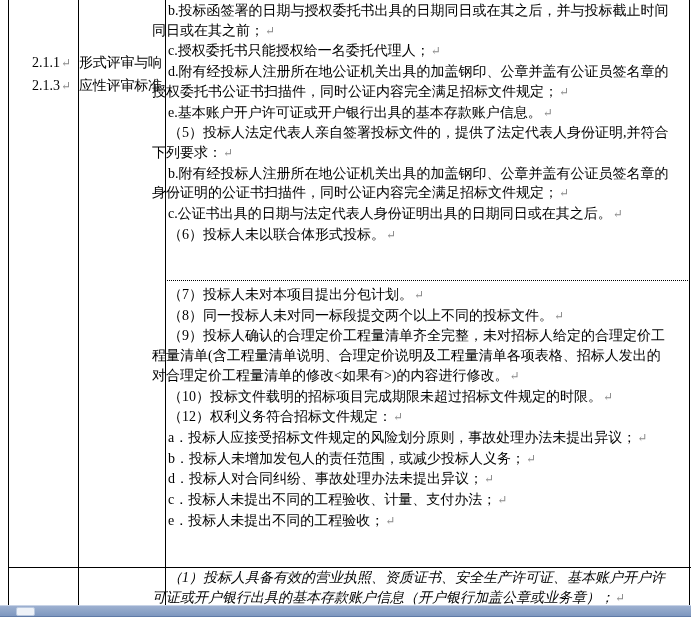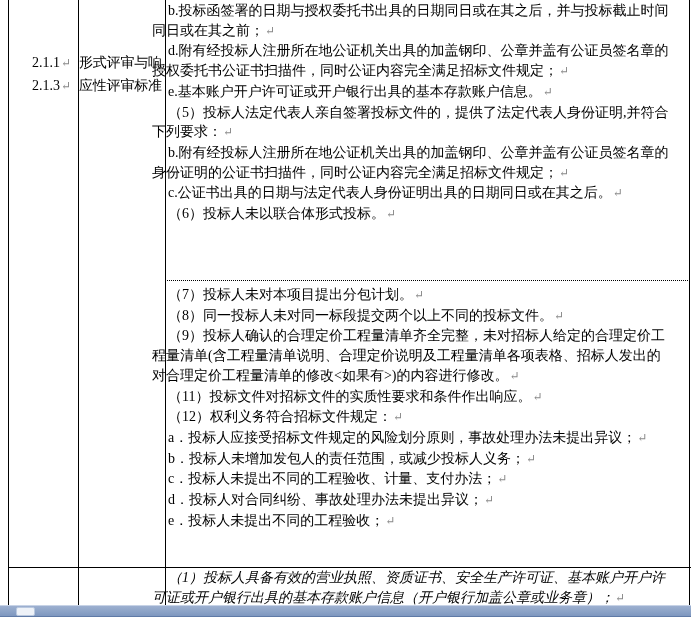--- a/index.html
+++ b/index.html
@@ -62,38 +62,39 @@
       <span>2.1.3</span><span class="mark">↵</span>
     </div>
   </div>
 
   <div class="cell-label">
     <span>形式评审与响应性评审标准</span>
   </div>
 
   <div class="content sec-a">
     <p><span>b.投标函签署的日期与授权委托书出具的日期同日或在其之后，并与投标截止时间同日或在其之前；</span><span class="mark">↵</span></p>
+    <p><span>c.授权委托书只能授权给一名委托代理人；</span><span class="mark">↵</span></p>
     <p><span>d.附有经投标人注册所在地公证机关出具的加盖钢印、公章并盖有公证员签名章的授权委托书公证书扫描件，同时公证内容完全满足招标文件规定；</span><span class="mark">↵</span></p>
     <p><span>e.基本账户开户许可证或开户银行出具的基本存款账户信息。</span><span class="mark">↵</span></p>
     <p><span>（5）投标人法定代表人亲自签署投标文件的，提供了法定代表人身份证明,并符合下列要求：</span><span class="mark">↵</span></p>
     <p><span>b.附有经投标人注册所在地公证机关出具的加盖钢印、公章并盖有公证员签名章的身份证明的公证书扫描件，同时公证内容完全满足招标文件规定；</span><span class="mark">↵</span></p>
     <p><span>c.公证书出具的日期与法定代表人身份证明出具的日期同日或在其之后。</span><span class="mark">↵</span></p>
     <p><span>（6）投标人未以联合体形式投标。</span><span class="mark">↵</span></p>
   </div>
 
   <div class="content sec-b">
     <p><span>（7）投标人未对本项目提出分包计划。</span><span class="mark">↵</span></p>
     <p><span>（8）同一投标人未对同一标段提交两个以上不同的投标文件。</span><span class="mark">↵</span></p>
     <p><span>（9）投标人确认的合理定价工程量清单齐全完整，未对招标人给定的合理定价工程量清单(含工程量清单说明、合理定价说明及工程量清单各项表格、招标人发出的对合理定价工程量清单的修改&lt;如果有&gt;)的内容进行修改。</span><span class="mark">↵</span></p>
-    <p><span>（11）投标文件对招标文件的实质性要求和条件作出响应。</span><span class="mark">↵</span></p>
+    <p><span>（10）投标文件载明的招标项目完成期限未超过招标文件规定的时限。</span><span class="mark">↵</span></p>
     <p><span>（12）权利义务符合招标文件规定：</span><span class="mark">↵</span></p>
     <p><span>a．投标人应接受招标文件规定的风险划分原则，事故处理办法未提出异议；</span><span class="mark">↵</span></p>
     <p><span>b．投标人未增加发包人的责任范围，或减少投标人义务；</span><span class="mark">↵</span></p>
+    <p><span>d．投标人对合同纠纷、事故处理办法未提出异议；</span><span class="mark">↵</span></p>
     <p><span>c．投标人未提出不同的工程验收、计量、支付办法；</span><span class="mark">↵</span></p>
-    <p><span>d．投标人对合同纠纷、事故处理办法未提出异议；</span><span class="mark">↵</span></p>
     <p><span>e．投标人未提出不同的工程验收；</span><span class="mark">↵</span></p>
   </div>
 
   <div class="content sec-c">
     <p><span>（1）投标人具备有效的营业执照、资质证书、安全生产许可证、基本账户开户许可证或开户银行出具的基本存款账户信息（开户银行加盖公章或业务章）；</span><span class="mark">↵</span></p>
   </div>
 
   <div class="scrollbar">
     <div class="thumb"></div>
   </div>

